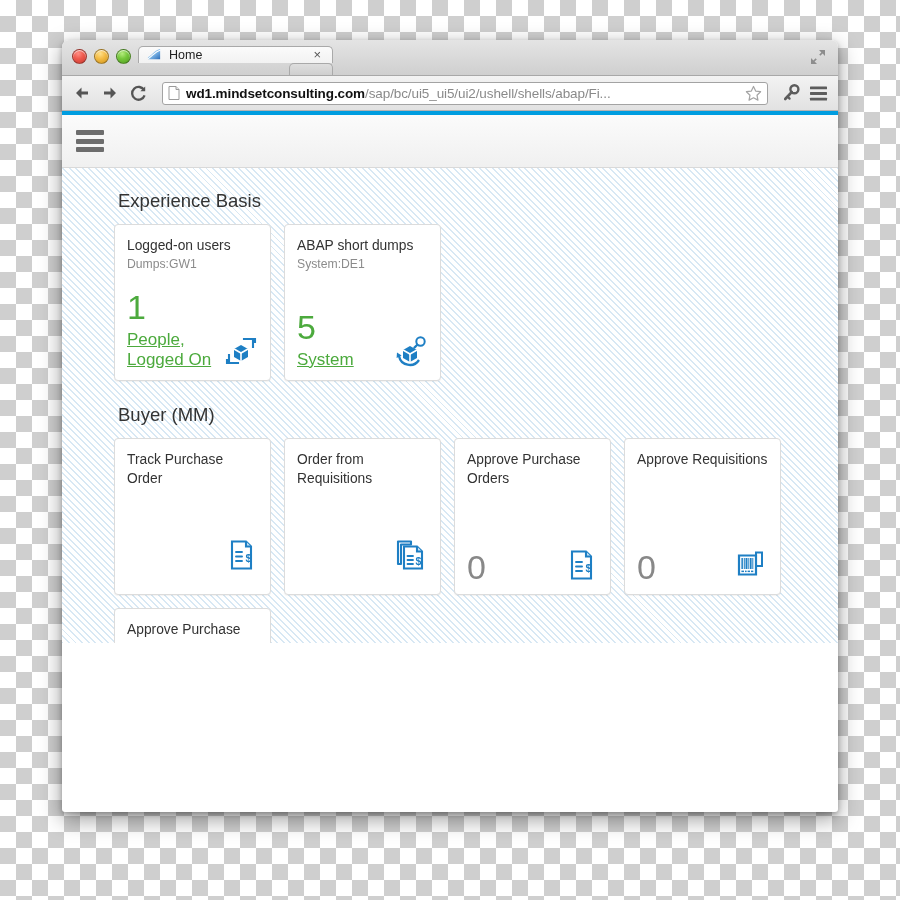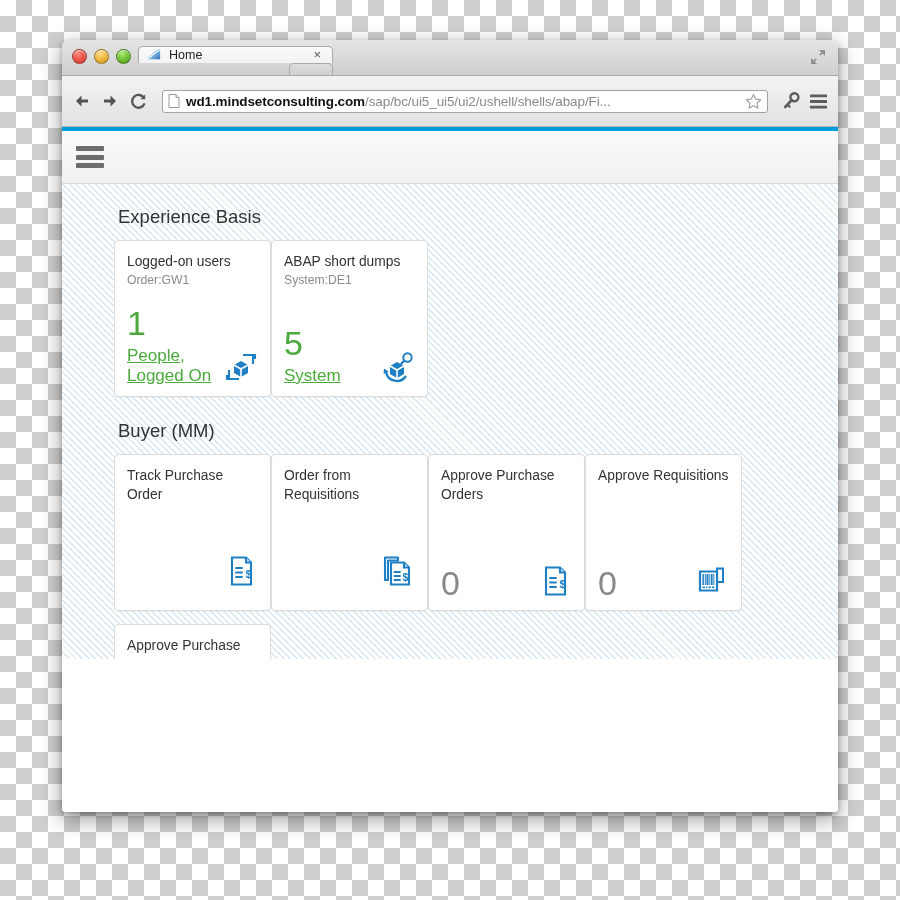--- a/index.html
+++ b/index.html
@@ -108,21 +108,21 @@
     border-radius: 5px 5px 0 0;
   }
   .fullscreen-btn {
     position: absolute;
     right: 11px; top: 8px;
     width: 18px; height: 18px;
   }
 
   
   .toolbar {
-    height: 51px;
+    height: 35px;
     background: linear-gradient(to bottom, #f3f3f3 0%, #e2e2e2 100%);
     border-bottom: 1px solid #b4b4b4;
     display: flex;
     align-items: center;
     padding: 0 8px;
     box-sizing: border-box;
   }
   .nav-btn {
     width: 24px; height: 24px;
     margin-right: 4px;
@@ -192,21 +192,21 @@
     overflow: hidden;
   }
   .group-title {
     font-size: 18.5px;
     color: #333333;
     margin: 0 0 12px 4px;
     font-weight: normal;
   }
   .group-title.second { margin-top: 23px; }
 
-  .tile-row { display: flex; }
+  .tile-row { display: flex; gap: 13px; }
   .tile-row + .tile-row { margin-top: 13px; }
 
   .tile {
     position: relative;
     width: 157px;
     height: 157px;
     background: #ffffff;
     border: 1px solid #dcdcdc;
     border-radius: 4px;
     box-sizing: border-box;
@@ -343,21 +343,21 @@
   </div>
 
   <div class="launchpad">
 
     <h2 class="group-title">Experience Basis</h2>
 
     <div class="tile-row">
 
       <div class="tile">
         <div class="tile-title">Logged-on users</div>
-        <div class="tile-sub">Order:GW1</div>
+        <div class="tile-sub">Dumps:GW1</div>
         <div class="tile-foot">
           <div class="kpi-wrap">
             <div class="kpi-num green">1</div>
             <div class="kpi-label">People, Logged On</div>
           </div>
           <svg class="tile-icon" viewBox="0 0 34 34">
             <g fill="none" stroke="#1e7fc4" stroke-width="2.1" stroke-linecap="square">
               <path d="M20 5 L29 5 L29 13"></path>
               <path d="M14 29 L5 29 L5 21"></path>
             </g>

